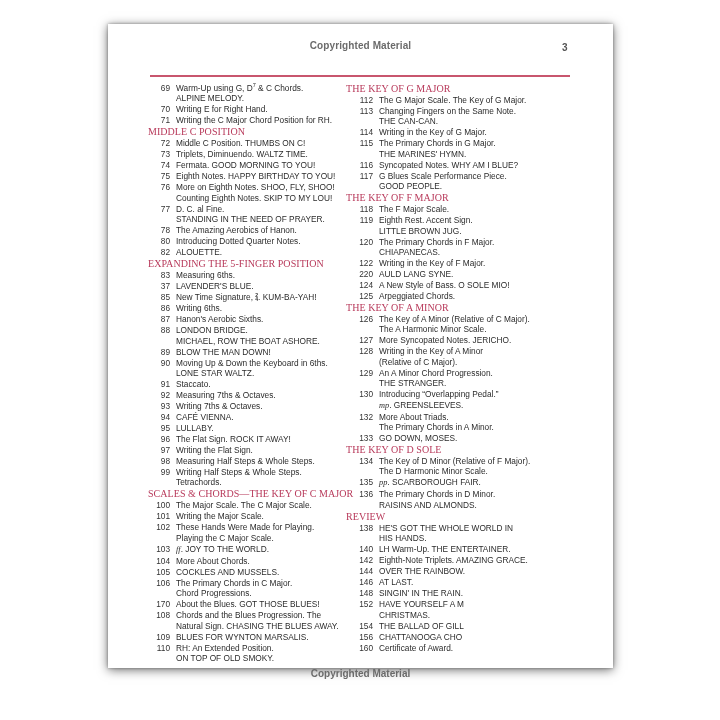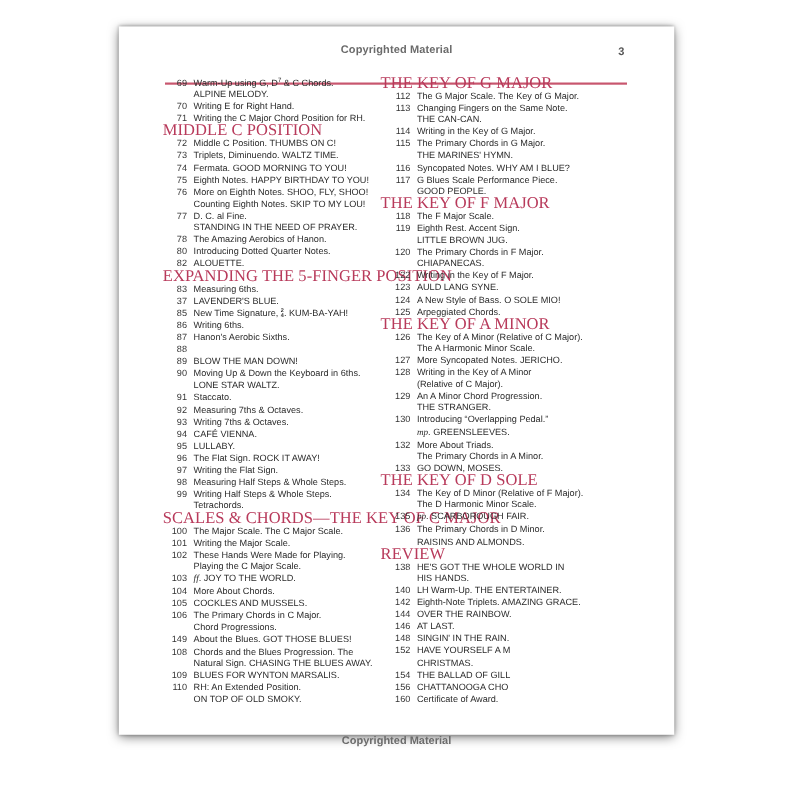--- a/index.html
+++ b/index.html
@@ -34,28 +34,28 @@
     color: #555;
   }
   .rule {
     position: absolute;
     left: 42px; top: 51px;
     width: 420px; height: 2px;
     background: #c8566e;
   }
   .col {
     position: absolute;
-    top: 46px;
+    top: 59px;
   }
   .col.left { left: 40px; width: 200px; }
   .col.right { left: 238px; width: 230px; }
   .section {
     font-family: "Liberation Serif", serif;
     color: #b83a5b;
-    font-size: 15px;
+    font-size: 10px;
     line-height: 12px;
     letter-spacing: 0.05px;
     white-space: nowrap;
   }
   .entry {
     display: flex;
     font-size: 8.3px;
     line-height: 10.4px;
     color: #2b2b2b;
     margin-bottom: 0.6px;
@@ -174,20 +174,24 @@
     <div class="entry">
         <span class="num">86</span>
         <span class="txt">Writing 6ths.</span>
       </div>
     <div class="entry">
         <span class="num">87</span>
         <span class="txt">Hanon's Aerobic Sixths.</span>
       </div>
     <div class="entry">
         <span class="num">88</span>
+        <span class="txt">
+          <span class="line">LONDON BRIDGE.</span>
+          <span class="line">MICHAEL, ROW THE BOAT ASHORE.</span>
+        </span>
       </div>
     <div class="entry">
         <span class="num">89</span>
         <span class="txt">BLOW THE MAN DOWN!</span>
       </div>
     <div class="entry">
         <span class="num">90</span>
         <span class="txt">
           <span class="line">Moving Up &amp; Down the Keyboard in 6ths.</span>
           <span class="line">LONE STAR WALTZ.</span>
@@ -262,21 +266,21 @@
         <span class="txt">COCKLES AND MUSSELS.</span>
       </div>
     <div class="entry">
         <span class="num">106</span>
         <span class="txt">
           <span class="line">The Primary Chords in C Major.</span>
           <span class="line">Chord Progressions.</span>
         </span>
       </div>
     <div class="entry">
-        <span class="num">149</span>
+        <span class="num">170</span>
         <span class="txt">About the Blues.  GOT THOSE BLUES!</span>
       </div>
     <div class="entry">
         <span class="num">108</span>
         <span class="txt">
           <span class="line">Chords and the Blues Progression.  The</span>
           <span class="line">Natural Sign.  CHASING THE BLUES AWAY.</span>
         </span>
       </div>
     <div class="entry">
@@ -345,21 +349,21 @@
         <span class="txt">
           <span class="line">The Primary Chords in F Major.</span>
           <span class="line">CHIAPANECAS.</span>
         </span>
       </div>
     <div class="entry">
         <span class="num">122</span>
         <span class="txt">Writing in the Key of F Major.</span>
       </div>
     <div class="entry">
-        <span class="num">123</span>
+        <span class="num">220</span>
         <span class="txt">AULD LANG SYNE.</span>
       </div>
     <div class="entry">
         <span class="num">124</span>
         <span class="txt">A New Style of Bass.  O SOLE MIO!</span>
       </div>
     <div class="entry">
         <span class="num">125</span>
         <span class="txt">Arpeggiated Chords.</span>
       </div>

